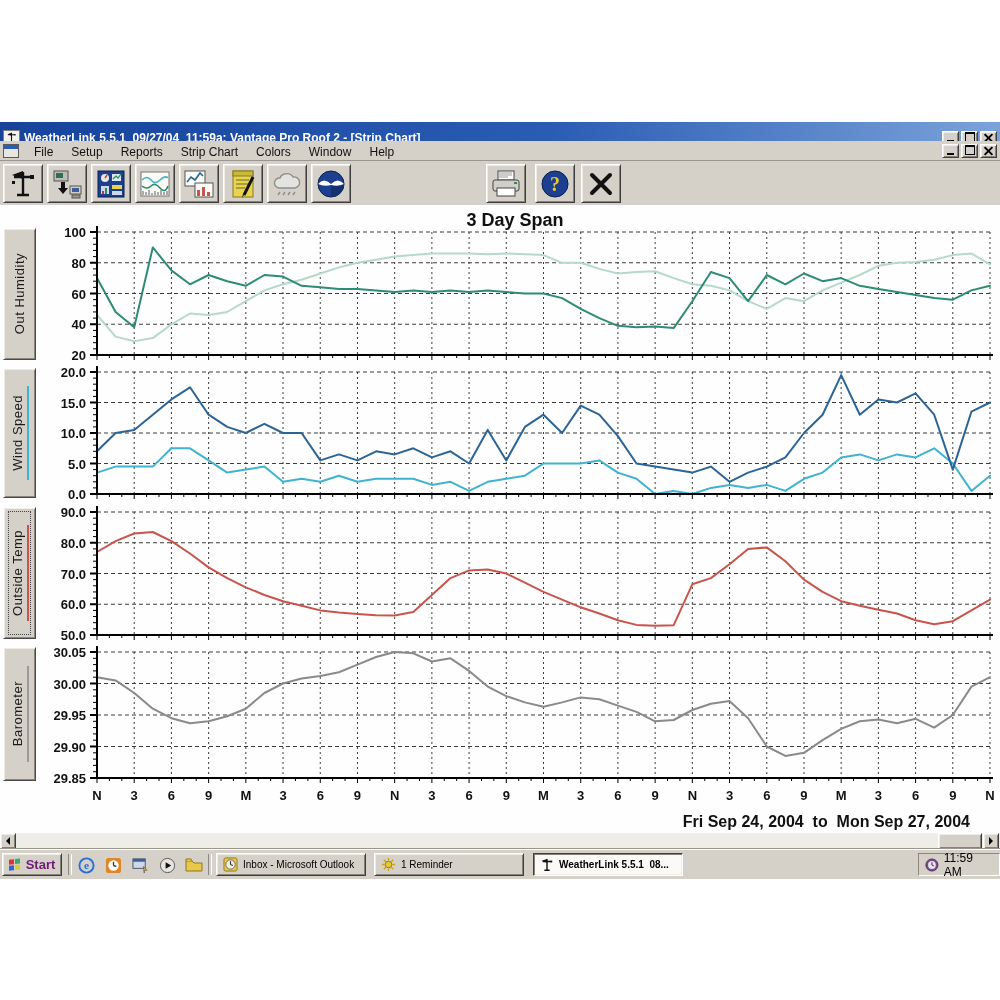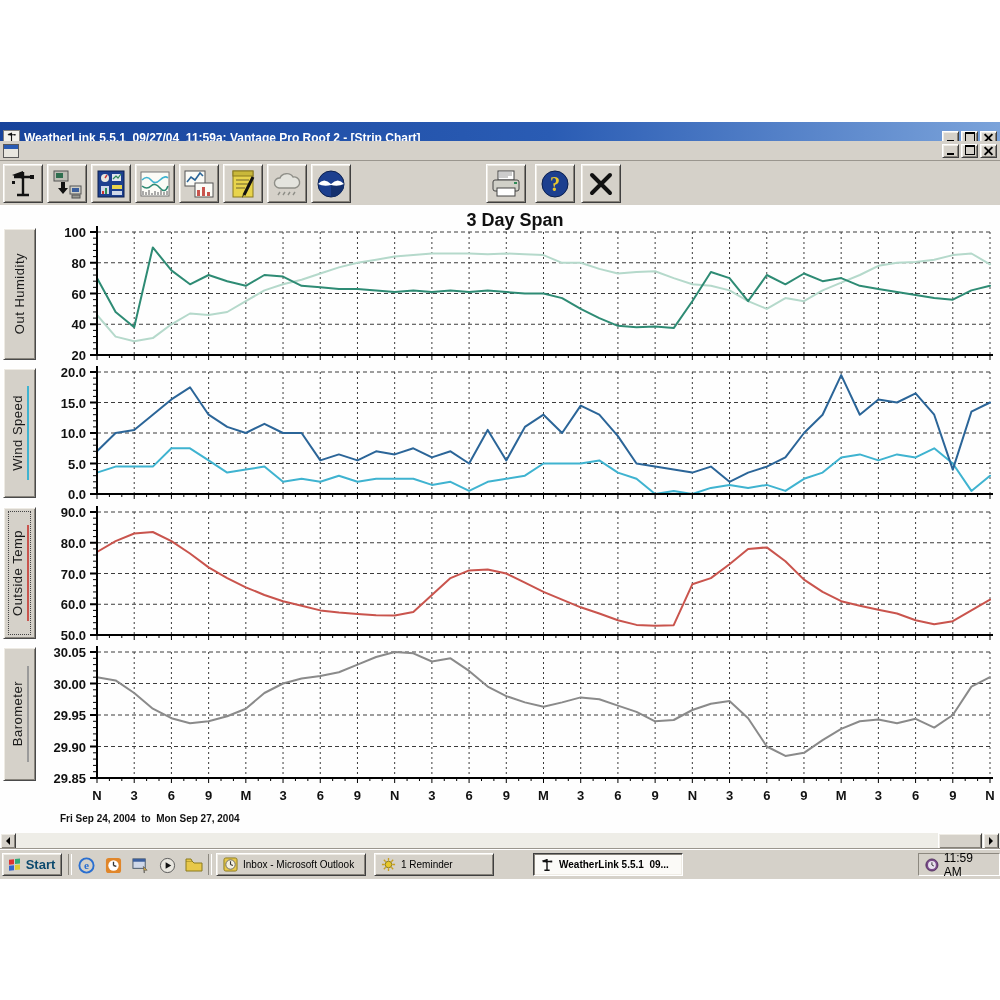--- a/index.html
+++ b/index.html
@@ -41,22 +41,22 @@
             border:1px solid;border-color:#ffffff #3f3f3f #3f3f3f #ffffff;
             box-shadow:inset 1px 1px 0 #efece5, inset -1px -1px 0 #86827a;
             display:flex;align-items:center;justify-content:center;box-sizing:border-box;}
   .tool-btn svg{display:block;}
 
   
   .chart-area{position:absolute;left:0;top:83px;width:1000px;height:628px;background:#fefefe;}
   .chart-title{position:absolute;left:60px;top:5px;width:910px;text-align:center;
                font-size:18px;font-weight:bold;color:#111;}
   #chart-svg{position:absolute;left:0;top:0;}
-  .date-label{position:absolute;left:60px;top:608px;width:910px;text-align:left;
-              font-size:10px;font-weight:bold;color:#111;white-space:pre;}
+  .date-label{position:absolute;left:60px;top:608px;width:910px;text-align:right;
+              font-size:16px;font-weight:bold;color:#111;white-space:pre;}
   .vlabel{position:absolute;left:3px;width:33px;background:#d5d1c9;
           border:1px solid;border-color:#ffffff #4a4a4a #4a4a4a #ffffff;
           box-shadow:inset 1px 1px 0 #eeebe4, inset -1px -1px 0 #8a867e;
           display:flex;align-items:center;justify-content:center;box-sizing:border-box;}
   .vl-inner{display:flex;flex-direction:row;align-items:center;justify-content:center;height:94%;padding:0 1px;}
   .vl-inner.focused{border:1px dotted #444;}
   .vlabel .vtext{writing-mode:vertical-rl;transform:rotate(180deg);font-size:13px;color:#1a1a1a;letter-spacing:0.5px;}
   .vlabel .stripe{width:2px;align-self:center;height:78%;margin-left:2px;}
 
   
@@ -71,21 +71,21 @@
             border:1px solid;border-color:#ffffff #3f3f3f #3f3f3f #ffffff;
             box-shadow:inset 1px 1px 0 #efece5, inset -1px -1px 0 #86827a;box-sizing:border-box;}
 
   
   .taskbar{position:absolute;left:0;top:727px;width:1000px;height:29px;background:#d5d1c9;
            border-top:1px solid #fff;box-shadow:0 -1px 0 #9a968e;}
   .start-btn{position:absolute;left:2px;top:3px;width:60px;height:23px;background:#d5d1c9;
              border:1px solid;border-color:#ffffff #3f3f3f #3f3f3f #ffffff;
              box-shadow:inset 1px 1px 0 #efece5, inset -1px -1px 0 #86827a;
              display:flex;align-items:center;justify-content:center;gap:4px;box-sizing:border-box;}
-  .start-label{font-size:13px;font-weight:bold;color:#0c4a6e;}
+  .start-label{font-size:13px;font-weight:bold;color:#701a75;}
   .flag{display:inline-block;width:13px;height:12px;transform:skewY(-6deg);}
   .flag i{float:left;width:5px;height:5px;margin:0 1px 1px 0;}
   .tb-sep{position:absolute;top:4px;width:2px;height:21px;border-left:1px solid #8c887f;border-right:1px solid #fff;}
   .ql{position:absolute;top:5px;width:20px;height:20px;display:flex;align-items:center;justify-content:center;}
   .task-btn{position:absolute;top:3px;height:23px;background:#d5d1c9;
             border:1px solid;border-color:#ffffff #3f3f3f #3f3f3f #ffffff;
             box-shadow:inset 1px 1px 0 #efece5, inset -1px -1px 0 #86827a;
             display:flex;align-items:center;gap:5px;padding:0 6px;box-sizing:border-box;
             font-size:10px;color:#000;white-space:pre;overflow:hidden;}
   .task-btn.active{background:#fbfaf7;border-color:#3f3f3f #ffffff #ffffff #3f3f3f;
@@ -119,20 +119,21 @@
         <span class="win-btn">
             <span class="g-close"></span>
           </span>
       </span>
     </div>
 
     <div class="menubar">
       <span class="mdi-icon">
           <i></i>
         </span>
+      <span id="menu-items"><span class="menu-item">File</span><span class="menu-item">Setup</span><span class="menu-item">Reports</span><span class="menu-item">Strip Chart</span><span class="menu-item">Colors</span><span class="menu-item">Window</span><span class="menu-item">Help</span></span>
       <span id="menu-spacer"></span>
       <span class="winbtns">
         <span class="win-btn">
             <span class="g-min"></span>
           </span>
         <span class="win-btn">
             <span class="g-restore"></span>
           </span>
         <span class="win-btn">
             <span class="g-close"></span>
@@ -872,34 +873,34 @@
       <span class="tb-sep" style="left:208px"></span>
 
       <div class="task-btn" style="left:216px;width:150px">
         <svg width="15" height="15" viewBox="0 0 16 16">
             <rect x="1" y="1" width="14" height="14" rx="2" fill="#e8c84a" stroke="#8a7a1f"></rect>
             <circle cx="8" cy="8" r="5" fill="#f4f0df" stroke="#666"></circle>
             <path d="M8 8 L8 4.5 M8 8 L10.5 9" stroke="#333" stroke-width="1.2"></path>
           </svg>
         <span>Inbox - Microsoft Outlook</span>
       </div>
-      <div class="task-btn" style="left:374px;width:120px">
+      <div class="task-btn" style="left:374px;width:150px">
         <svg width="15" height="15" viewBox="0 0 16 16">
             <circle cx="8" cy="8" r="3.5" fill="#e8c82a" stroke="#8a7a1f"></circle>
             <path d="M8 1 v3 M8 12 v3 M1 8 h3 M12 8 h3 M3 3 l2 2 M11 11 l2 2 M13 3 l-2 2 M5 11 l-2 2" stroke="#c9a01f" stroke-width="1.4"></path>
           </svg>
         <span>1 Reminder</span>
       </div>
       <div class="task-btn active" style="left:533px;width:150px">
         <svg width="14" height="14" viewBox="0 0 16 16">
             <path d="M8 1 v13 M3 4 h10 M5 14 h6" stroke="#111" stroke-width="1.6" fill="none"></path>
             <path d="M8 1 L2 3.2 8 5.4 Z" fill="#111"></path>
             <rect x="12" y="3" width="2" height="2" fill="#111"></rect>
           </svg>
-        <span>WeatherLink 5.5.1  09...</span>
+        <span>WeatherLink 5.5.1  08...</span>
       </div>
 
       <div class="tray">
         <svg width="14" height="14" viewBox="0 0 16 16">
             <circle cx="8" cy="8" r="7" fill="#7a4a8a" stroke="#4a2a5a"></circle>
             <circle cx="8" cy="8" r="4.5" fill="#e8e2ee"></circle>
             <path d="M8 8 L8 4.8 M8 8 L10.3 9.2" stroke="#333" stroke-width="1.1"></path>
           </svg>
         <span>11:59 AM</span>
       </div>

